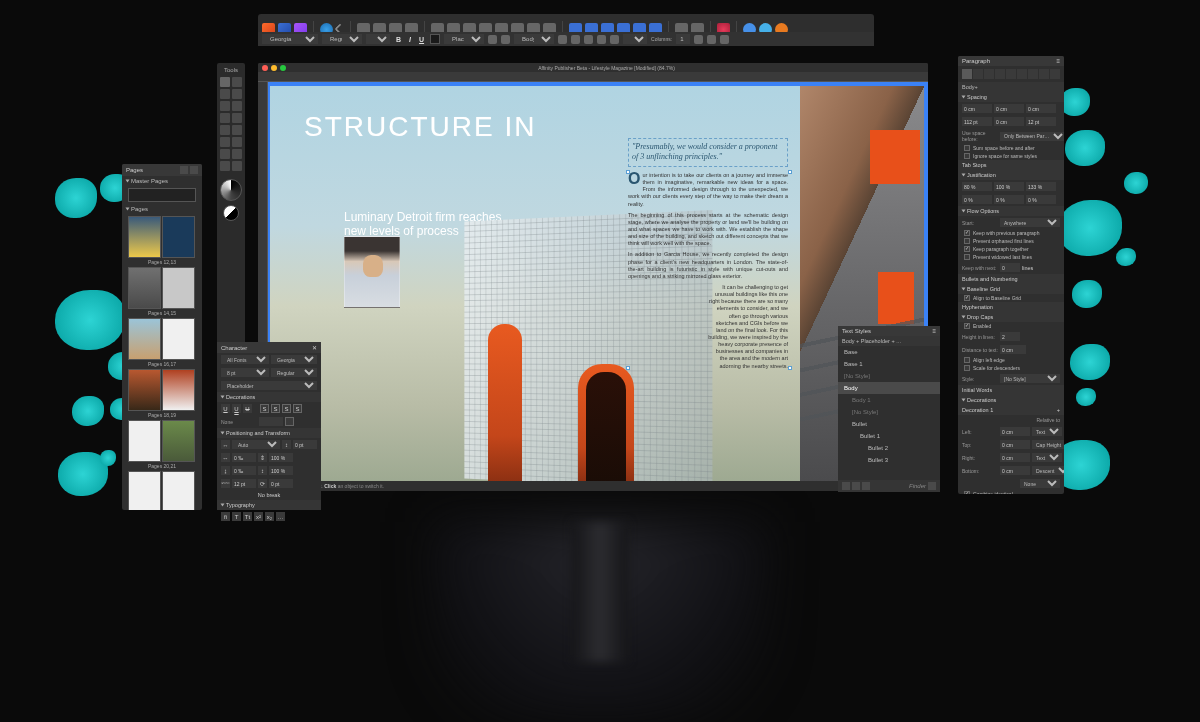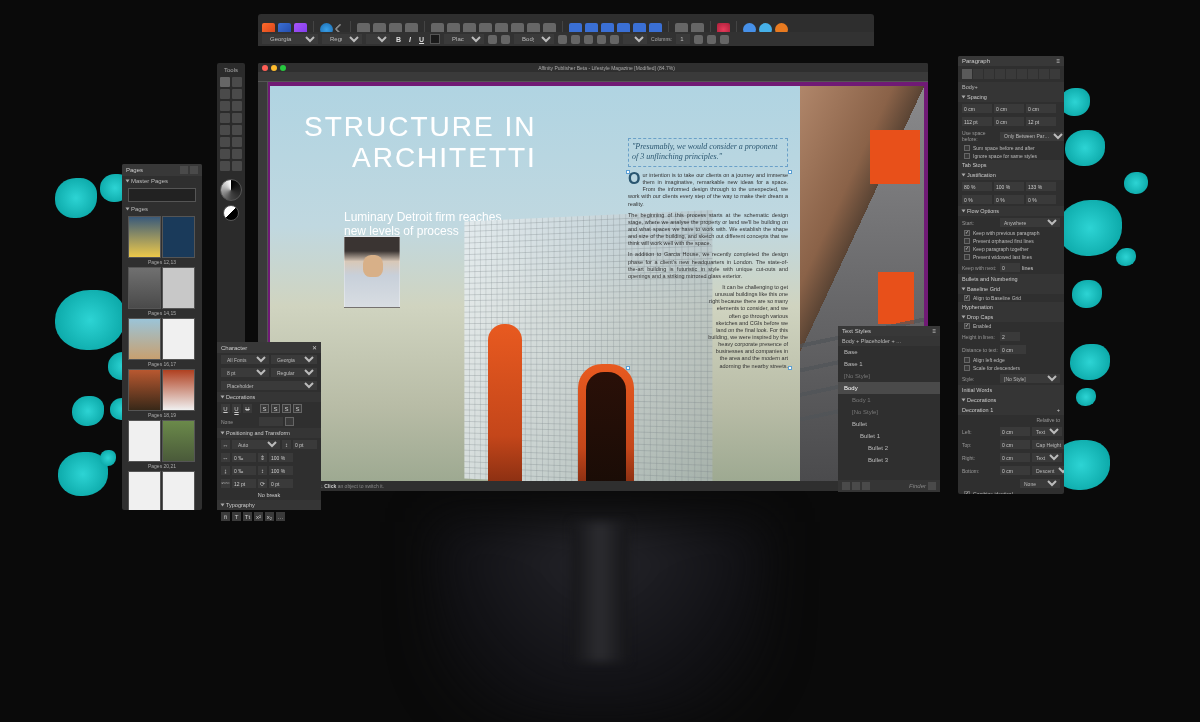--- a/index.html
+++ b/index.html
@@ -77,21 +77,21 @@
 .pg.c11{background:#f0f0f0;}
 
 
 .docwin{position:absolute;top:63px;left:258px;width:670px;height:428px;background:#3a3a3a;border-radius:2px;overflow:hidden;}
 .doc-hd{height:9px;background:#2f2f2f;display:flex;align-items:center;padding:0 4px;gap:3px;}
 .traffic{width:6px;height:6px;border-radius:50%;}
 .doc-title{flex:1;text-align:center;font-size:5px;color:#aaa;}
 .ruler-h{height:10px;background:#3a3a3a;border-bottom:1px solid #555;}
 .canvas{display:flex;height:calc(100% - 30px);}
 .ruler-v{width:10px;background:#3a3a3a;border-right:1px solid #555;}
-.spread{flex:1;background:#701a75;position:relative;display:flex;justify-content:flex-start;padding:4px 0 0 2px;gap:0;}
+.spread{flex:1;background:#3b82f6;position:relative;display:flex;justify-content:flex-start;padding:4px 0 0 2px;gap:0;}
 .page{height:400px;background:#fff;position:relative;overflow:hidden;}
 .page.left{width:530px;background:linear-gradient(180deg,#b0d4e2 0%,#c0d8e0 35%,#d0d4c0 55%,#b8bca6 80%,#9ca890 100%);}
 .headline{position:absolute;top:26px;left:34px;font-family:Georgia,serif;font-size:28px;line-height:1.1;color:#fff;letter-spacing:2px;font-weight:300;text-shadow:0 0 1px rgba(255,255,255,0.4);}
 .headline div{white-space:nowrap;}
 .subhead{position:absolute;top:124px;left:74px;font-size:12px;color:#fff;line-height:1.2;}
 .author-img{position:absolute;top:150px;left:74px;width:56px;height:72px;background:linear-gradient(180deg,#3a3432 20%,#d8c8b8 35%,#c8d0da 55%,#d8dde2 100%);border:1px solid rgba(255,255,255,0.3);}
 .author-img:after{content:'';position:absolute;top:18px;left:18px;width:20px;height:22px;background:#d8b088;border-radius:40% 40% 35% 35%;}
 .building{position:absolute;top:130px;left:188px;width:250px;height:268px;}
 .bldg-body{position:absolute;bottom:0;left:0;width:100%;height:100%;background:linear-gradient(100deg, rgba(230,236,238,.9) 0%, rgba(200,210,214,.75) 55%, rgba(170,182,186,.6) 100%);transform:perspective(400px) rotateY(-8deg);}
 .bldg-body:before{content:'';position:absolute;inset:0;background:repeating-linear-gradient(0deg,transparent 0,transparent 5px,rgba(120,130,134,.3) 5px,rgba(120,130,134,.3) 6px),repeating-linear-gradient(90deg,transparent 0,transparent 5px,rgba(120,130,134,.25) 5px,rgba(120,130,134,.25) 6px);}
@@ -364,21 +364,20 @@
   <div class="traffic" style="background:#27c93f"></div>
   <div class="doc-title">Affinity Publisher Beta - Lifestyle Magazine [Modified] (84.7%)</div>
  </div>
  <div class="ruler-h"></div>
  <div class="canvas">
   <div class="ruler-v"></div>
   <div class="spread">
    <div class="page left">
     <div class="headline">
      <div>STRUCTURE IN</div>
-     <div style="padding-left:48px">ARCHITETTI</div>
     </div>
     <div class="subhead">
      <div>Luminary Detroit firm reaches</div>
             <div>new levels of process</div>
     </div>
     <div class="author-img"></div>
     <div class="building">
      <div class="bldg-body"></div>
      <div class="arch a1"></div>
             <div class="arch a2"></div>

